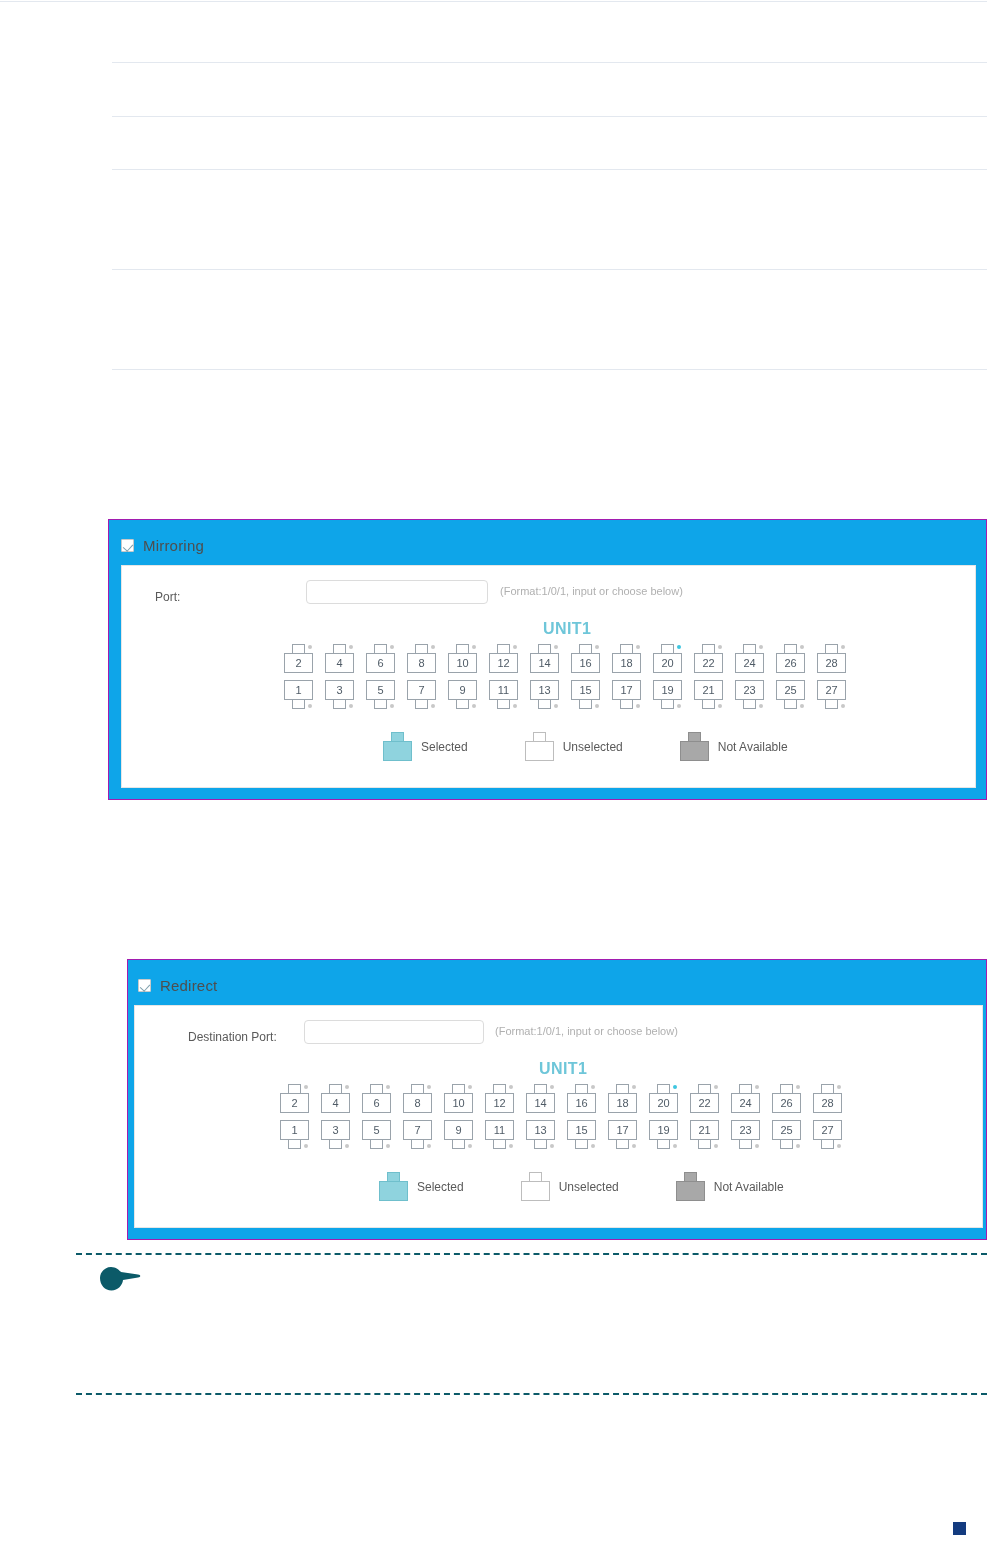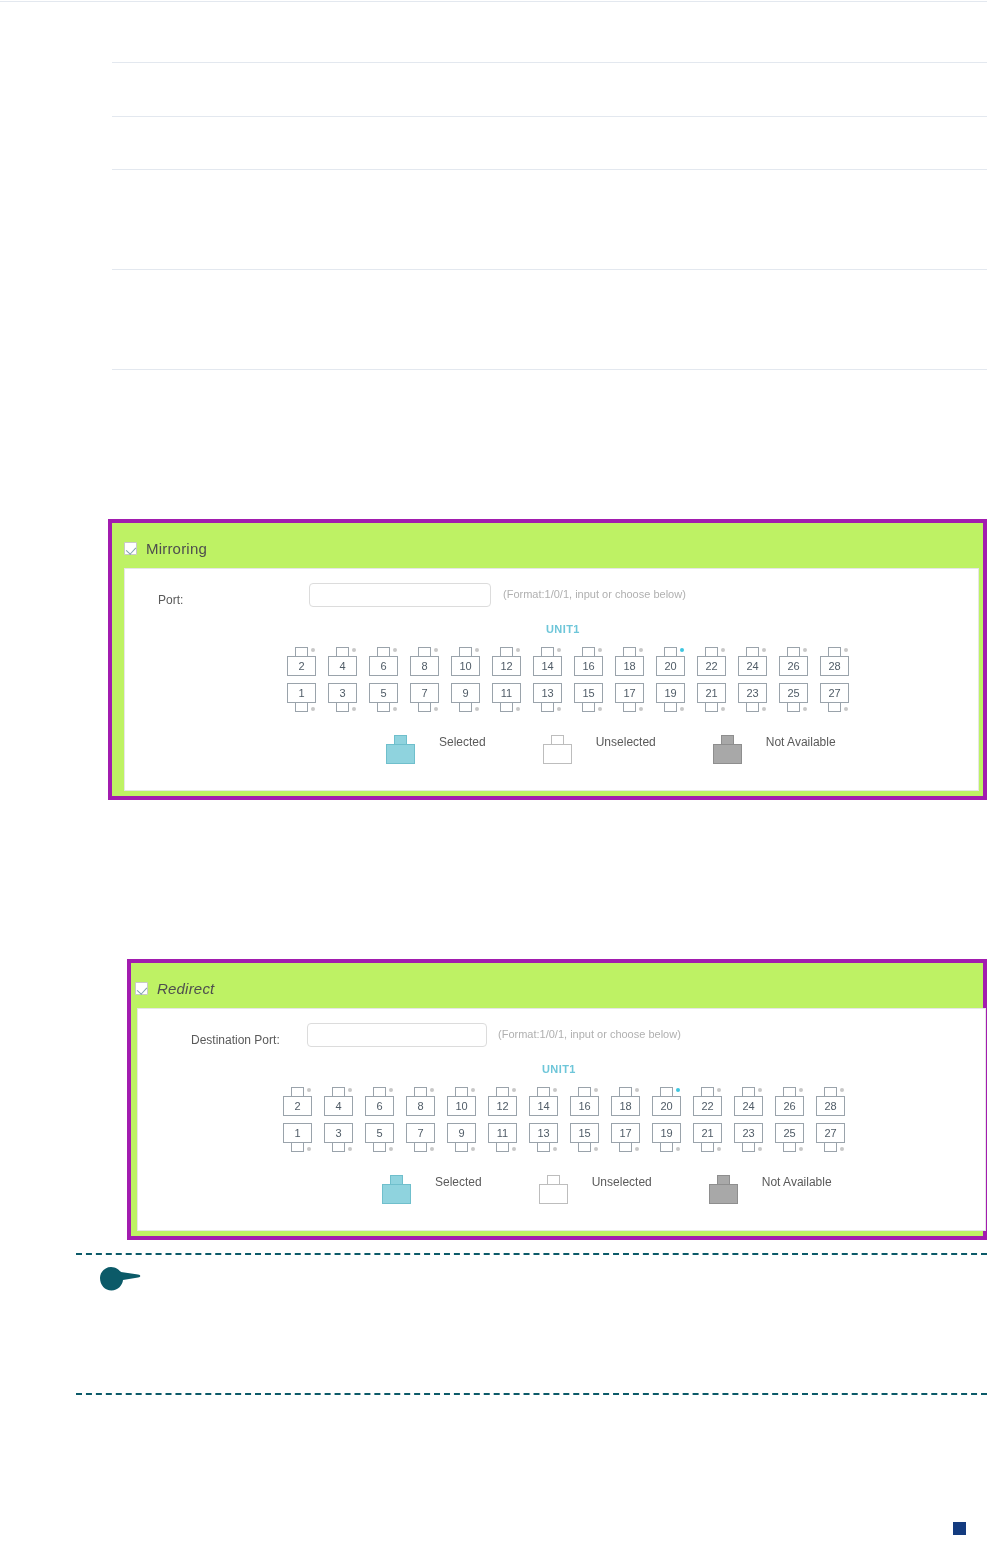--- a/index.html
+++ b/index.html
@@ -22,22 +22,22 @@
     left: 112px;
     width: 875px;
     height: 1px;
     background: #e3e8ef;
   }
   .rule.top-edge { left: 0; width: 987px; top: 1px; }
 
   
   .outer-panel {
     position: absolute;
-    border: 4px solid #a21caf;
-    background: #bef264;
+    border: 1px solid #a21caf;
+    background: #0ea5e9;
     box-sizing: border-box;
   }
   .panel-header {
     display: flex;
     align-items: center;
     gap: 9px;
     padding: 0;
   }
   .cbx {
     width: 13px;
@@ -94,21 +94,21 @@
   }
   .hint {
     position: absolute;
     font-size: 11px;
     color: #b0b0b0;
     white-space: nowrap;
   }
 
   .unit-label {
     position: absolute;
-    font-size: 11px;
+    font-size: 16px;
     font-weight: bold;
     color: #6ec6d9;
     letter-spacing: .4px;
   }
 
   
   .port-grid {
     position: absolute;
     display: flex;
     flex-direction: column;
@@ -175,21 +175,22 @@
   .port .led.active { background: #3fc6e0; }
 
   
   .legend {
     position: absolute;
     display: flex;
     align-items: center;
   }
   .legend-item {
     display: flex;
-    gap: 24px;
+    align-items: center;
+    gap: 9px;
   }
   .legend-icon {
     width: 29px;
     height: 29px;
     position: relative;
     flex: none;
   }
   .legend-icon .body {
     position: absolute;
     left: 0; top: 9px;
@@ -460,21 +461,21 @@
             <div class="body"></div>
           </div>
           <div class="legend-text">Not Available</div>
         </div>
       </div>
   </div>
 </div>
 
 <div class="outer-panel" id="redirect-panel" style="left:127px; top:959px; width:860px; height:281px;">
 
-  <div class="panel-header" style="position:absolute; left:4px; top:17px;font-style:italic;">
+  <div class="panel-header" style="position:absolute; left:10px; top:17px;">
     <span class="cbx"></span>
     <span class="panel-title">Redirect</span>
   </div>
 
   <div class="inner-panel" style="left:6px; top:45px; width:849px; height:223px;">
 
     <div class="field-label" style="left:22px; top:24px;margin-left:31px;">Destination Port:</div>
 
     <input class="text-input" type="text" style="left: 169px; top: 14px; width: 180px; height: 24px;" placeholder="">
 

